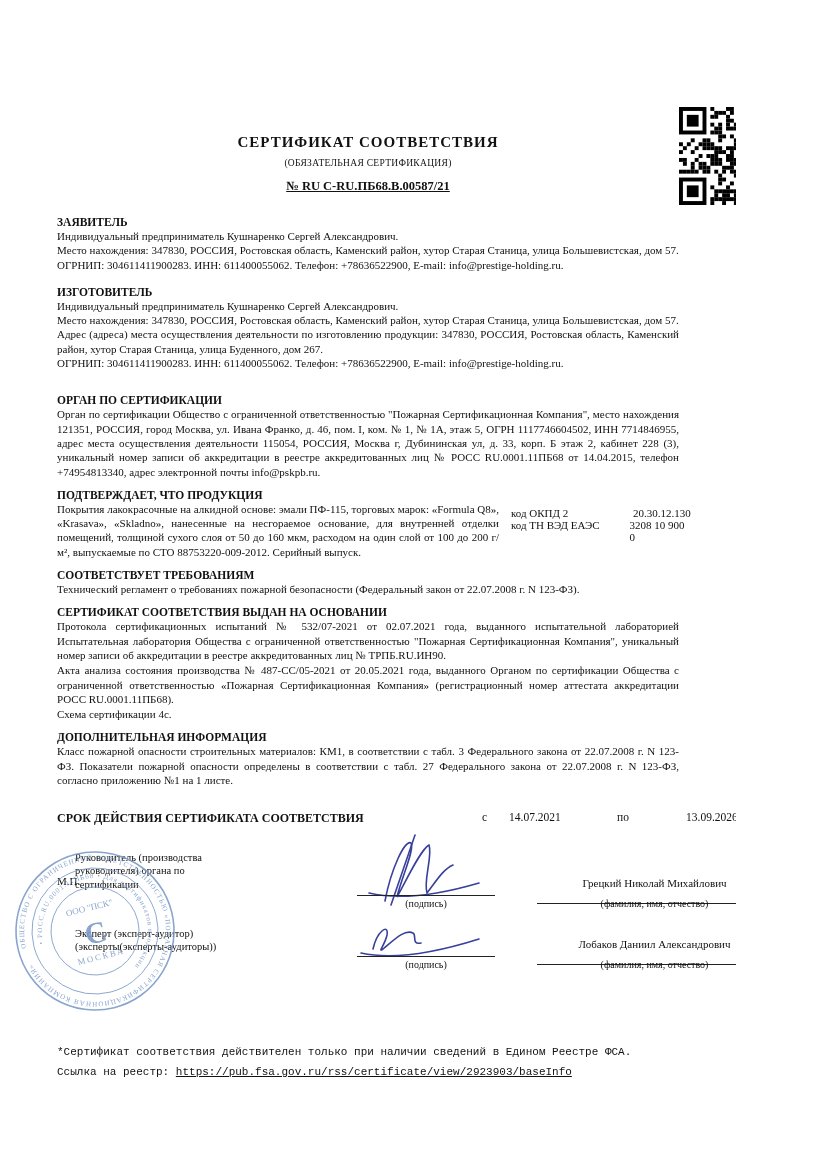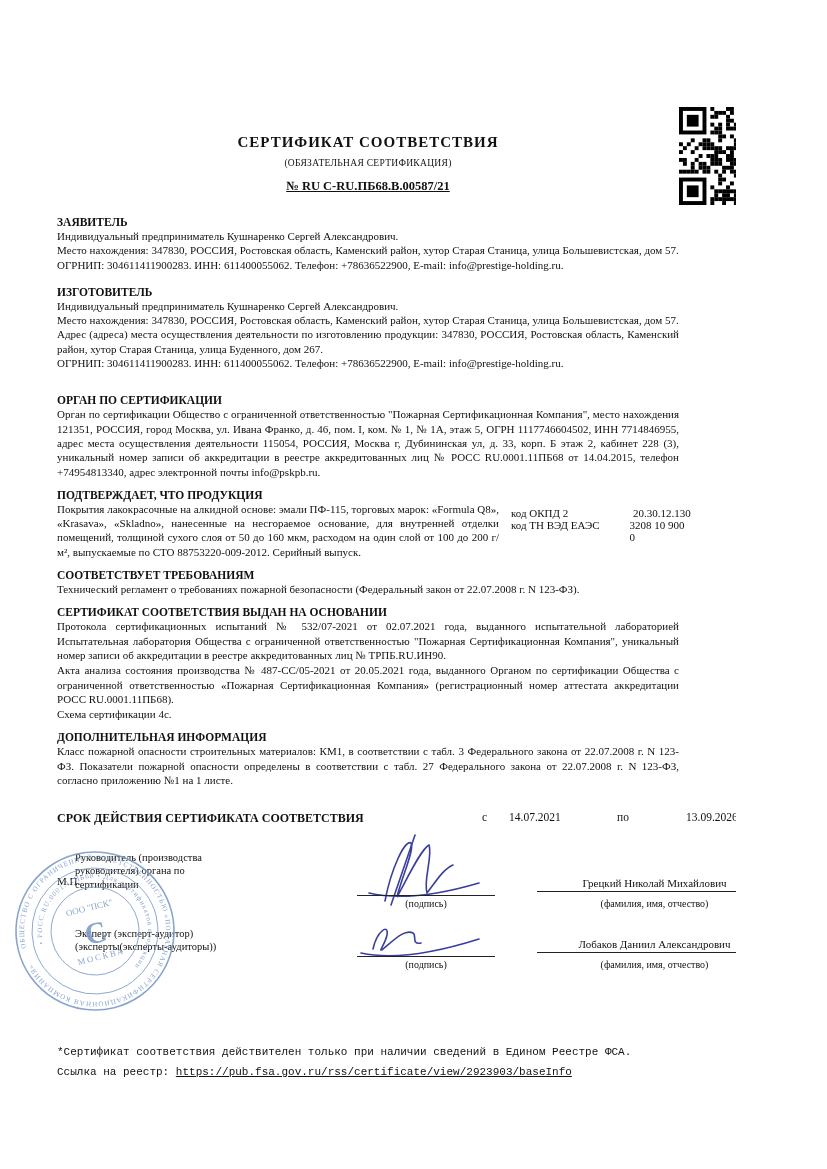--- a/index.html
+++ b/index.html
@@ -34,21 +34,21 @@
   .sb-mp { position:absolute; left:0; top:32px; font-size:11px; }
   .sb-role { position:absolute; left:18px; top:8px; width:175px; line-height:1.25; }
   .sb-expert { position:absolute; left:18px; top:84px; width:210px; line-height:1.25; white-space:pre-line; }
   .sb-sigline { position:absolute; border-bottom:1px solid #222; }
   .sb-line1 { left:300px; top:52px; width:138px; }
   .sb-line2 { left:300px; top:113px; width:138px; }
   .sb-cap { position:absolute; font-size:10px; text-align:center; }
   .sb-cap1 { left:300px; top:55px; width:138px; }
   .sb-cap2 { left:300px; top:116px; width:138px; }
   .sb-name { position:absolute; width:235px; text-align:center; font-size:11px;
-             border-bottom:1px solid #222; padding-bottom:2px; }
+             border-bottom:1px solid #222; padding-bottom:14px; }
   .sb-name1 { left:480px; top:34px; }
   .sb-name2 { left:480px; top:95px; }
   .sb-ncap1 { left:480px; top:55px; width:235px; }
   .sb-ncap2 { left:480px; top:116px; width:235px; }
   .scribble { position:absolute; }
   .scr1 { left:288px; top:-12px; }
   .scr2 { left:292px; top:74px; }
   .qr { position:absolute; left:679px; top:107px; width:98px; height:98px; }
   .qr svg { width:100%; height:100%; }
   .stamp { position:absolute; left:10px; top:846px; width:170px; height:170px;

